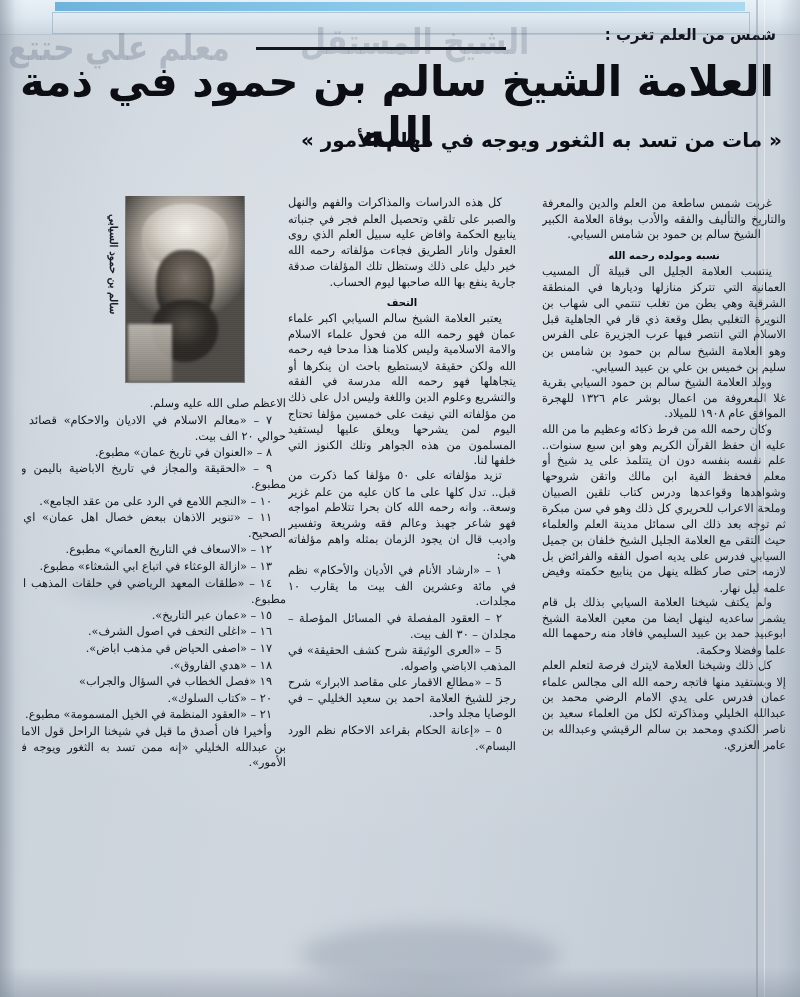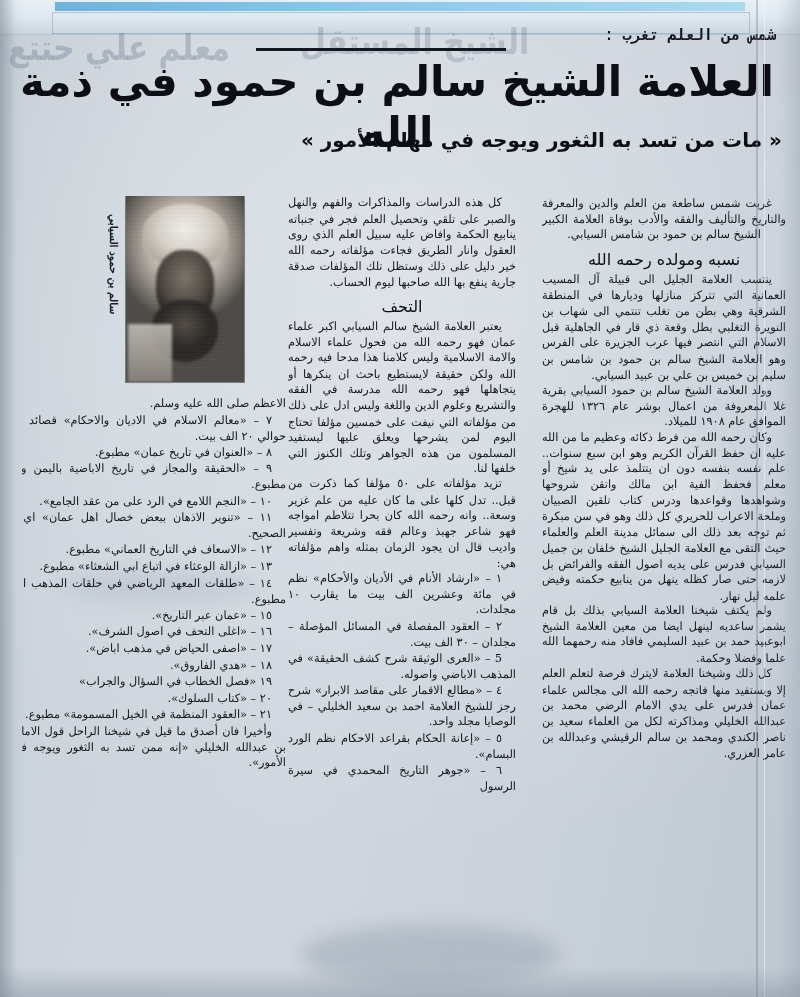--- a/index.html
+++ b/index.html
@@ -46,21 +46,21 @@
   .s3{left:575px;top:430px;width:150px;height:130px;
       background:rgba(255,255,255,.22);filter:blur(12px);}
   .crease{position:absolute;left:756px;top:0;width:2px;height:997px;
       background:rgba(110,124,140,.35);}
   .crease2{position:absolute;left:764px;top:0;width:1px;height:997px;
       background:rgba(255,255,255,.45);}
 
   
   .kicker-wrap{position:absolute;right:24px;top:26px;width:520px;text-align:right;}
   .kicker{font-size:15px;font-weight:600;letter-spacing:0;color:#141720;
-    transform:scaleY(1.05);font-family:Liberation Mono, monospace;}
+    transform:scaleY(1.05);}
   .rule{margin:3px 0 0 0;margin-right:auto;margin-left:0;width:250px;height:3px;
     background:#14171d;float:left;}
   .headline{
     position:absolute;right:18px;top:56px;width:770px;text-align:center;
     font-size:42px;line-height:1.22;font-weight:bold;color:#0c0e13;
     letter-spacing:-0.5px;
   }
   .subhead{
     position:absolute;right:18px;top:128px;width:770px;text-align:right;
     font-size:20px;line-height:1.25;font-weight:bold;color:#0c0e13;
@@ -76,21 +76,21 @@
   .col p{
     margin:0 0 1px 0;text-align:justify;text-align-last:center;
     font-size:11.3px;line-height:15.6px;color:#14171d;
     font-family:"DejaVu Serif","Liberation Serif",serif;
     transform:scaleY(1.02);
   }
   .col p.ind{text-indent:14px;text-align:justify;text-align-last:right;}
   .col p.just{text-align:justify;text-align-last:right;}
   .col p.lastc{text-align:justify;text-align-last:center;}
   h2.sec{
-    margin:7px 0 4px 0;text-align:center;font-size:16px;font-weight:normal;
+    margin:7px 0 4px 0;text-align:center;font-size:10px;font-weight:bold;
     color:#0c0e13;font-family:"DejaVu Sans","Liberation Sans",sans-serif;
     letter-spacing:0;
   }
 
   
   .photo-row{position:relative;height:196px;margin:0 0 4px 0;}
   .photo{
     position:absolute;right:42px;top:0;width:118px;height:186px;
     background:
       radial-gradient(60% 42% at 50% 26%, #e9e6e0 0%, #cfc9c0 42%, #8e8880 72%, #4d4a46 100%),
@@ -164,23 +164,22 @@
     </div>
 
     <div class="col col-mid">
       <p class="ind">كل هذه الدراسات والمذاكرات والفهم والنهل والصبر على تلقي وتحصيل العلم فجر في جنباته ينابيع الحكمة وافاض عليه سبيل العلم الذي روى العقول وانار الطريق فجاءت مؤلفاته رحمه الله خير دليل على ذلك وستظل تلك المؤلفات صدقة جارية ينفع بها الله صاحبها ليوم الحساب.</p>
       <h2 class="sec">التحف</h2>
       <p class="ind">يعتبر العلامة الشيخ سالم السيابي اكبر علماء عمان فهو رحمه الله من فحول علماء الاسلام والامة الاسلامية وليس كلامنا هذا مدحا فيه رحمه الله ولكن حقيقة لايستطيع باحث ان ينكرها أو يتجاهلها فهو رحمه الله مدرسة في الفقه والتشريع وعلوم الدين واللغة وليس ادل على ذلك من مؤلفاته التي نيفت على خمسين مؤلفا تحتاج اليوم لمن يشرحها ويعلق عليها ليستفيد المسلمون من هذه الجواهر وتلك الكنوز التي خلفها لنا.</p>
       <p class="ind">تزيد مؤلفاته على ٥٠ مؤلفا كما ذكرت من قبل.. تدل كلها على ما كان عليه من علم غزير وسعة.. وانه رحمه الله كان بحرا تتلاطم امواجه فهو شاعر جهبذ وعالم فقه وشريعة وتفسير واديب قال ان يجود الزمان بمثله واهم مؤلفاته هي:</p>
       <p class="ind num">١ – «ارشاد الأنام في الأديان والأحكام» نظم في مائة وعشرين الف بيت ما يقارب ١٠ مجلدات.</p>
       <p class="ind num">٢ – العقود المفصلة في المسائل المؤصلة – مجلدان – ٣٠ الف بيت.</p>
       <p class="ind num">5 – «العرى الوثيقة شرح كشف الحقيقة» في المذهب الاباضي واصوله.</p>
-      <p class="ind num">٤ – «مطالع الاقمار على مقاصد الابرار» شرح رجز للشيخ العلامة احمد بن سعيد الخليلي – في الوصايا مجلد واحد.</p>
+      <p class="ind num">5 – «مطالع الاقمار على مقاصد الابرار» شرح رجز للشيخ العلامة احمد بن سعيد الخليلي – في الوصايا مجلد واحد.</p>
       <p class="ind num">٥ – «إعانة الحكام بقراعد الاحكام نظم الورد البسام».</p>
-      <p class="ind num">٦ – «جوهر التاريخ المحمدي في سيرة الرسول</p>
     </div>
 
     <div class="col col-left">
       <div class="photo-row">
         <div class="photo">
           <div class="turban"></div>
           <div class="face"></div>
           <div class="beard"></div>
           <div class="shoulderL"></div>
           <div class="grain"></div>

